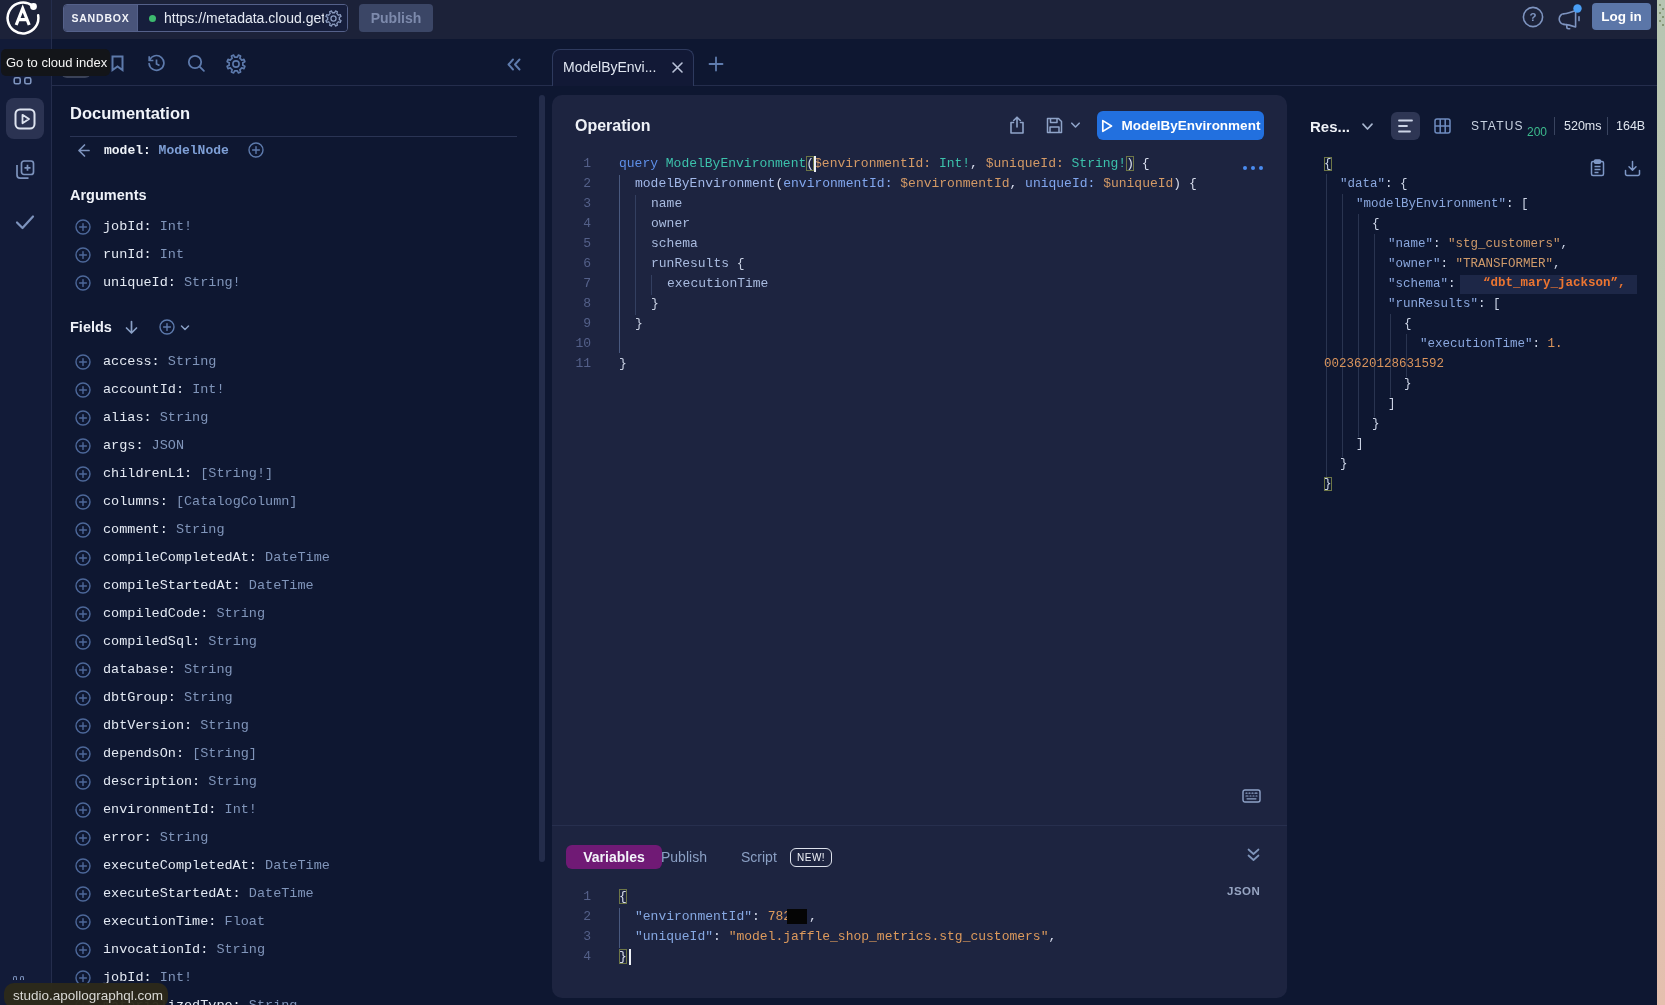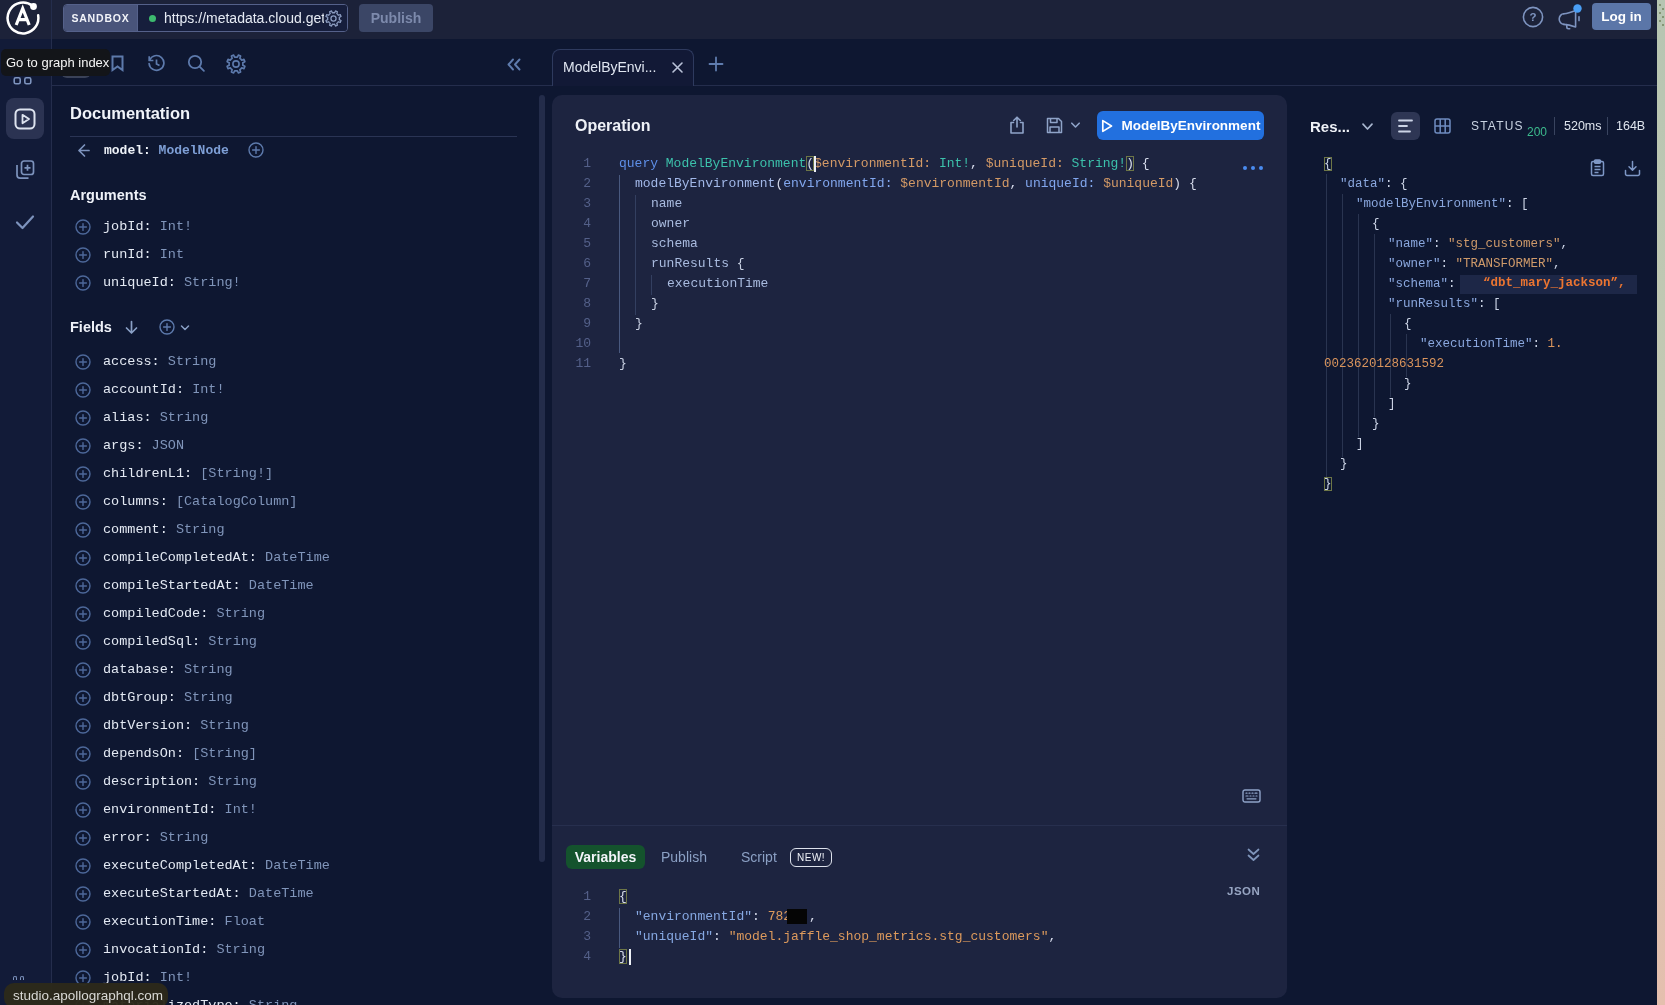--- a/index.html
+++ b/index.html
@@ -355,21 +355,21 @@
     <circle cx="19" cy="4" r="2" fill="#4a8cf0"></circle>
 </svg>
 
 <svg class="abs" style="left:1242px;top:789px" width="19" height="14" viewBox="0 0 19 14">
   <rect x="1" y="1" width="17" height="12" rx="2" fill="none" stroke="#8fa3c8" stroke-width="1.4"></rect>
   <path d="M4 4.2h1M7 4.2h1M10 4.2h1M13 4.2h2M4 7h2M8 7h1M11 7h1M14 7h1M5 9.8h9" stroke="#8fa3c8" stroke-width="1.2" stroke-linecap="round"></path>
 </svg>
 
 <div class="abs" style="left:552px;top:825px;width:735px;height:1px;background:#272f4e"></div>
 
-<div class="abs" style="left:566px;top:845px;width:79px;height:24px;background:#14532d;border-radius:6px;display:flex;align-items:center;justify-content:center">
+<div class="abs" style="left:566px;top:845px;width:96px;height:24px;background:#701a75;border-radius:6px;display:flex;align-items:center;justify-content:center">
   <span style="font-size:14px;font-weight:bold;color:#f2f4f9">Variables</span>
 </div>
 <div class="abs" style="left:661px;top:849px;font-size:14px;color:#8ba0c4">Publish</div>
 <div class="abs" style="left:741px;top:849px;font-size:14px;color:#8ba0c4">Script</div>
 <div class="abs" style="left:790px;top:848px;height:19px;border:1.5px solid #dde2ec;border-radius:6px;display:flex;align-items:center;padding:0 6px">
   <span style="font-size:10px;font-weight:normal;letter-spacing:.5px;color:#eef1f7">NEW!</span>
 </div>
 <svg class="abs" style="left:1246px;top:847px" width="15" height="16" viewBox="0 0 15 16">
   <g fill="none" stroke="#7f95bb" stroke-width="1.7" stroke-linecap="round" stroke-linejoin="round">
     <path d="M2.5 2.5 7.5 7l5-4.5M2.5 8.5 7.5 13l5-4.5"></path>
@@ -448,21 +448,21 @@
 <div class="rl" style="left:1404px;top:374px">}</div>
 <div class="rl" style="left:1388px;top:394px">]</div>
 <div class="rl" style="left:1372px;top:414px">}</div>
 <div class="rl" style="left:1356px;top:434px">]</div>
 <div class="rl" style="left:1340px;top:454px">}</div>
 <div class="rl" style="left:1324px;top:474px"><span class="bb">}</span></div>
 <div class="abs" style="left:13px;top:976px;width:4px;height:4px;border:1.5px solid #7d93bd;border-bottom:none;border-radius:2px 2px 0 0"></div>
 <div class="abs" style="left:20px;top:976px;width:4px;height:4px;border:1.5px solid #7d93bd;border-bottom:none;border-radius:2px 2px 0 0"></div>
 
 <div class="abs" style="left:1px;top:49px;width:109px;height:27px;background:#131519;border-radius:5px;display:flex;align-items:center;overflow:hidden">
-  <span style="font-size:13px;color:#f5f5f5;padding-left:5px;white-space:nowrap">Go to graph index</span>
+  <span style="font-size:13px;color:#f5f5f5;padding-left:5px;white-space:nowrap">Go to cloud index</span>
 </div>
 <div class="abs" style="left:4px;top:983px;width:164px;height:25px;background:rgba(45,42,26,0.96);border-radius:10px;display:flex;align-items:center">
   <span style="font-size:13.5px;color:#d8d8d4;padding-left:9px;white-space:nowrap">studio.apollographql.com</span>
 </div>
 
 <div class="abs" style="left:1657px;top:0;width:8px;height:1005px;background:linear-gradient(180deg,#b6c5b2 0%,#c3c9b3 40%,#d6c5b2 72%,#e5bfae 100%)"></div>
 <div class="abs" style="left:1658.5px;top:4px;width:2px;height:2px;background:#74845f;border-radius:50%"></div>
 <div class="abs" style="left:1662px;top:8px;width:2px;height:2px;background:#74845f;border-radius:50%"></div>
 <div class="abs" style="left:1658.5px;top:12px;width:2px;height:2px;background:#74845f;border-radius:50%"></div>
 <div class="abs" style="left:1662px;top:16px;width:2px;height:2px;background:#74845f;border-radius:50%"></div>

